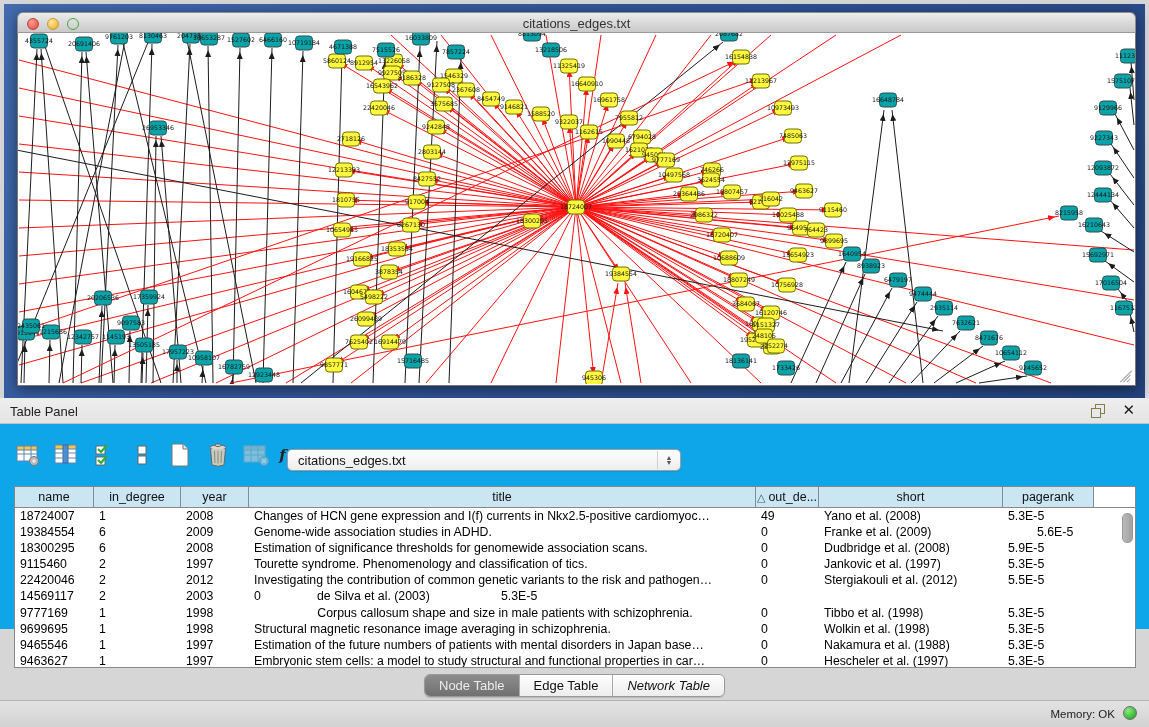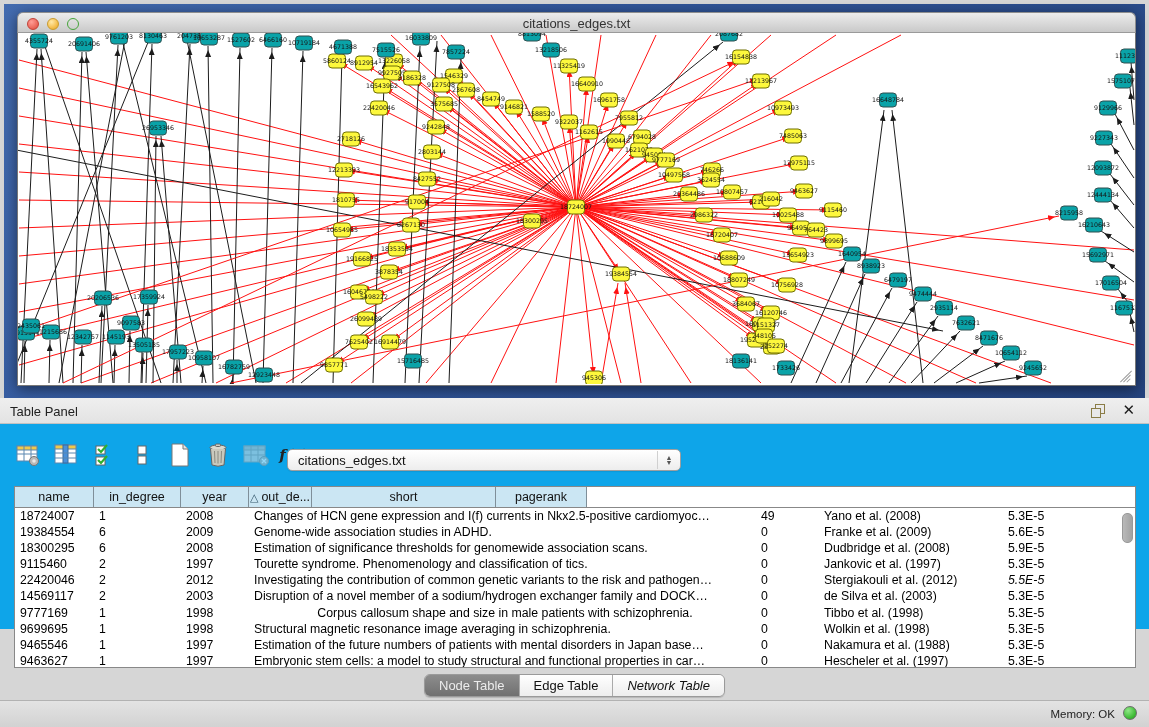--- a/index.html
+++ b/index.html
@@ -694,20 +694,21 @@
         <span>▲</span>
         <span>▼</span>
       </span>
   </div>
 
   <div class="grid">
     <div class="grid-head" id="grid-head">
         <div class="gh-cell" style="width: 79px;">name</div>
         <div class="gh-cell" style="width: 87px;">in_degree</div>
         <div class="gh-cell" style="width: 68px;">year</div>
+        <div class="gh-cell" style="width: 507px;">title</div>
         <div class="gh-cell" style="width: 63px;"><span class="sort-tri">△</span>out_de...</div>
         <div class="gh-cell" style="width: 184px;">short</div>
         <div class="gh-cell" style="width: 91px;">pagerank</div>
         <div class="gh-cell gh-fill"></div>
       </div>
     <div id="grid-body">
         <div class="grid-row">
           <div class="gr-cell" style="width: 79px;">18724007</div>
           <div class="gr-cell" style="width: 87px;">1</div>
           <div class="gr-cell" style="width: 68px;">2008</div>
@@ -716,21 +717,21 @@
           <div class="gr-cell" style="width: 184px;">Yano et al. (2008)</div>
           <div class="gr-cell" style="width: 91px;">5.3E-5</div>
         </div>
         <div class="grid-row">
           <div class="gr-cell" style="width: 79px;">19384554</div>
           <div class="gr-cell" style="width: 87px;">6</div>
           <div class="gr-cell" style="width: 68px;">2009</div>
           <div class="gr-cell" style="width: 507px;">Genome-wide association studies in ADHD.</div>
           <div class="gr-cell" style="width: 63px;">0</div>
           <div class="gr-cell" style="width: 184px;">Franke et al. (2009)</div>
-          <div class="gr-cell" style="width: 91px;">5.6E-5</div>
+          <div class="gr-cell" style="width: 91px; margin-left: 29px;">5.6E-5</div>
         </div>
         <div class="grid-row">
           <div class="gr-cell" style="width: 79px;">18300295</div>
           <div class="gr-cell" style="width: 87px;">6</div>
           <div class="gr-cell" style="width: 68px;">2008</div>
           <div class="gr-cell" style="width: 507px;">Estimation of significance thresholds for genomewide association scans.</div>
           <div class="gr-cell" style="width: 63px;">0</div>
           <div class="gr-cell" style="width: 184px;">Dudbridge et al. (2008)</div>
           <div class="gr-cell" style="width: 91px;">5.9E-5</div>
         </div>
@@ -743,27 +744,26 @@
           <div class="gr-cell" style="width: 184px;">Jankovic et al. (1997)</div>
           <div class="gr-cell" style="width: 91px;">5.3E-5</div>
         </div>
         <div class="grid-row">
           <div class="gr-cell" style="width: 79px;">22420046</div>
           <div class="gr-cell" style="width: 87px;">2</div>
           <div class="gr-cell" style="width: 68px;">2012</div>
           <div class="gr-cell" style="width: 507px;">Investigating the contribution of common genetic variants to the risk and pathogen…</div>
           <div class="gr-cell" style="width: 63px;">0</div>
           <div class="gr-cell" style="width: 184px;">Stergiakouli et al. (2012)</div>
-          <div class="gr-cell" style="width: 91px; font-style: italic;">5.5E-5</div>
+          <div class="gr-cell" style="width: 91px;">5.5E-5</div>
         </div>
         <div class="grid-row">
           <div class="gr-cell" style="width: 79px;">14569117</div>
           <div class="gr-cell" style="width: 87px;">2</div>
           <div class="gr-cell" style="width: 68px;">2003</div>
-          <div class="gr-cell" style="width: 507px;">Disruption of a novel member of a sodium/hydrogen exchanger family and DOCK…</div>
           <div class="gr-cell" style="width: 63px;">0</div>
           <div class="gr-cell" style="width: 184px;">de Silva et al. (2003)</div>
           <div class="gr-cell" style="width: 91px;">5.3E-5</div>
         </div>
         <div class="grid-row">
           <div class="gr-cell" style="width: 79px;">9777169</div>
           <div class="gr-cell" style="width: 87px;">1</div>
           <div class="gr-cell" style="width: 68px;">1998</div>
           <div class="gr-cell" style="width: 507px; text-align: center;">Corpus callosum shape and size in male patients with schizophrenia.</div>
           <div class="gr-cell" style="width: 63px;">0</div>

